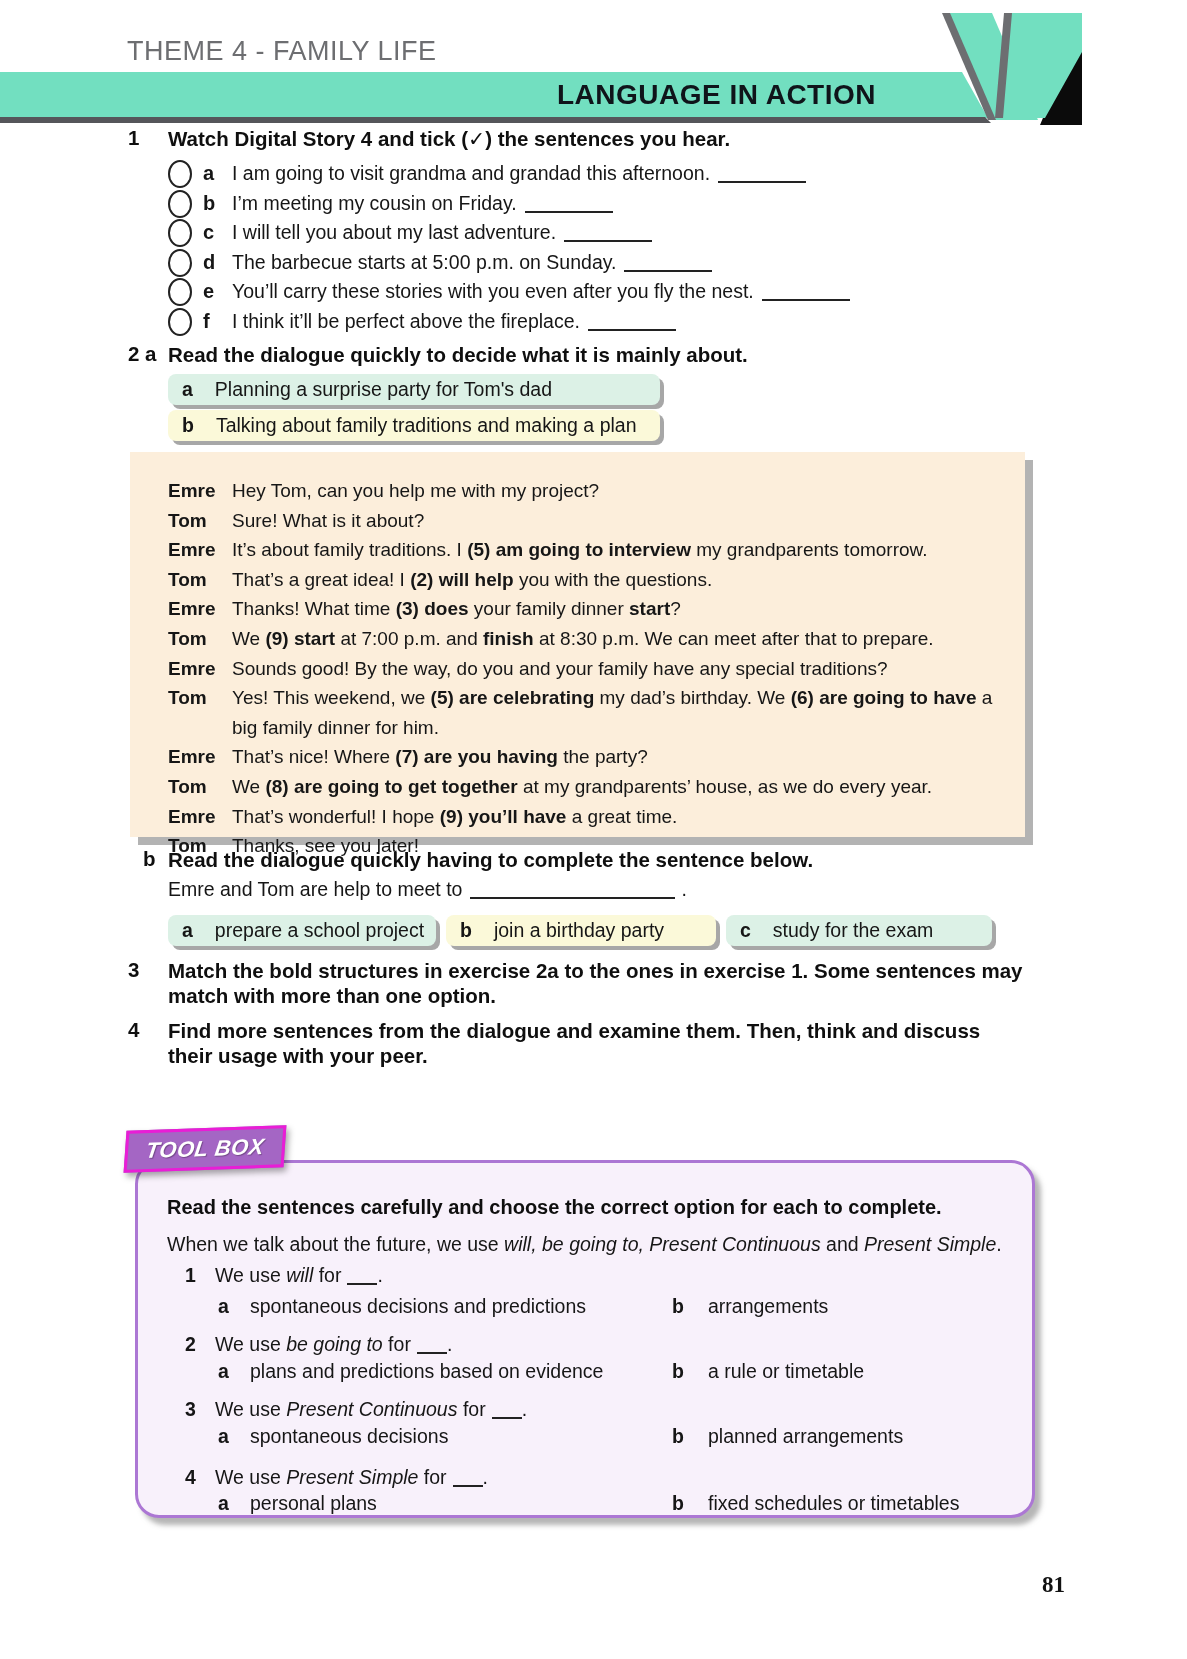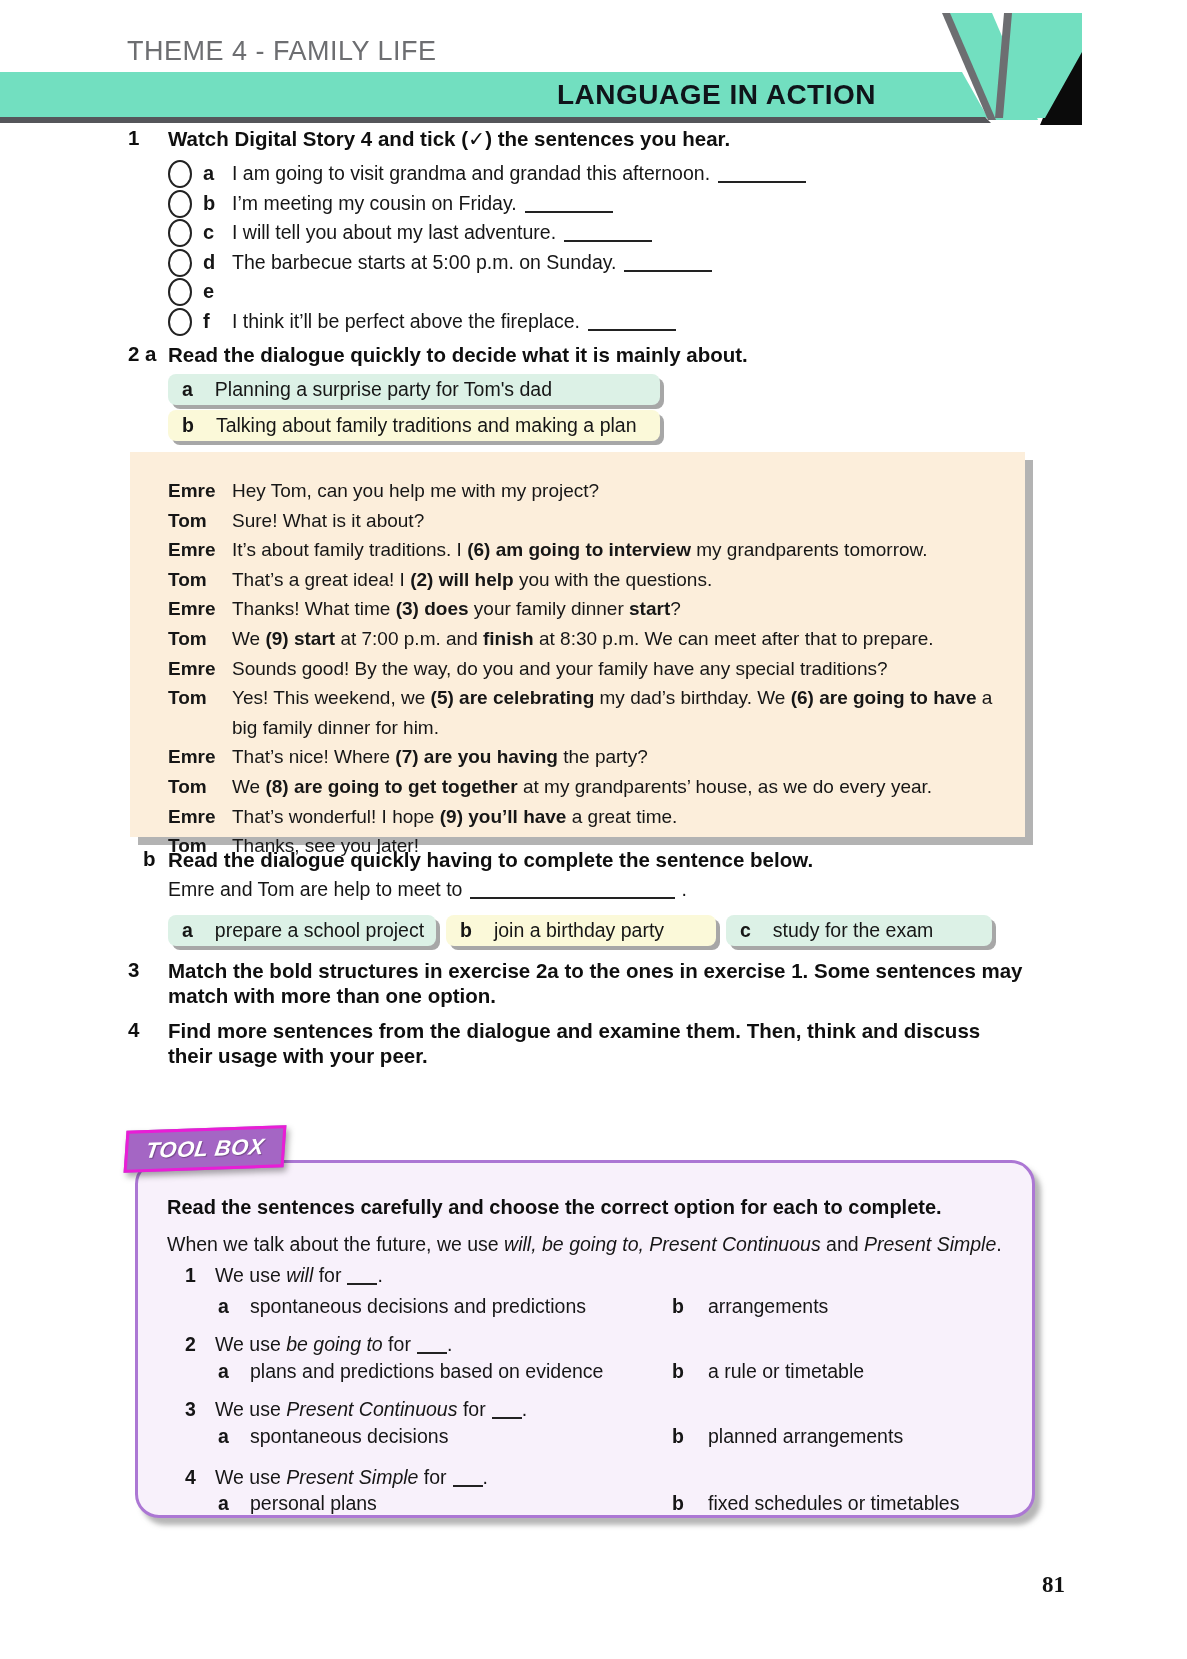--- a/index.html
+++ b/index.html
@@ -117,20 +117,21 @@
         <span class="itm-text">I will tell you about my last adventure.<span class="blank-line"></span></span>
       </div>
       <div class="ex1-item abs" style="top: 250.5px;">
         <span class="circle"></span>
         <span class="itm-letter">d</span>
         <span class="itm-text">The barbecue starts at 5:00 p.m. on Sunday.<span class="blank-line"></span></span>
       </div>
       <div class="ex1-item abs" style="top: 280px;">
         <span class="circle"></span>
         <span class="itm-letter">e</span>
+        <span class="itm-text">You’ll carry these stories with you even after you fly the nest.<span class="blank-line"></span></span>
       </div>
       <div class="ex1-item abs" style="top: 309.5px;">
         <span class="circle"></span>
         <span class="itm-letter">f</span>
         <span class="itm-text">I think it’ll be perfect above the fireplace.<span class="blank-line"></span></span>
       </div>
     </div>
 
   <div class="abs ex-num" style="left:128px;top:342px;">2 a</div>
   <div class="abs ex-head" style="left:168px;top:342px;">Read the dialogue quickly to decide what it is mainly about.</div>
@@ -150,21 +151,21 @@
         <div class="d-row">
           <span class="d-speaker">Emre</span>
           <span class="d-text"><span>Hey Tom, can you help me with my project?</span></span>
         </div>
         <div class="d-row">
           <span class="d-speaker">Tom</span>
           <span class="d-text"><span>Sure! What is it about?</span></span>
         </div>
         <div class="d-row">
           <span class="d-speaker">Emre</span>
-          <span class="d-text"><span>It’s about family traditions. I </span><span style="font-weight: 700;">(6) am going to interview</span><span> my grandparents tomorrow.</span></span>
+          <span class="d-text"><span>It’s about family traditions. I </span><span style="font-weight: 700;">(5) am going to interview</span><span> my grandparents tomorrow.</span></span>
         </div>
         <div class="d-row">
           <span class="d-speaker">Tom</span>
           <span class="d-text"><span>That’s a great idea! I </span><span style="font-weight: 700;">(2) will help</span><span> you with the questions.</span></span>
         </div>
         <div class="d-row">
           <span class="d-speaker">Emre</span>
           <span class="d-text"><span>Thanks! What time </span><span style="font-weight: 700;">(3) does</span><span> your family dinner </span><span style="font-weight: 700;">start</span><span>?</span></span>
         </div>
         <div class="d-row">

